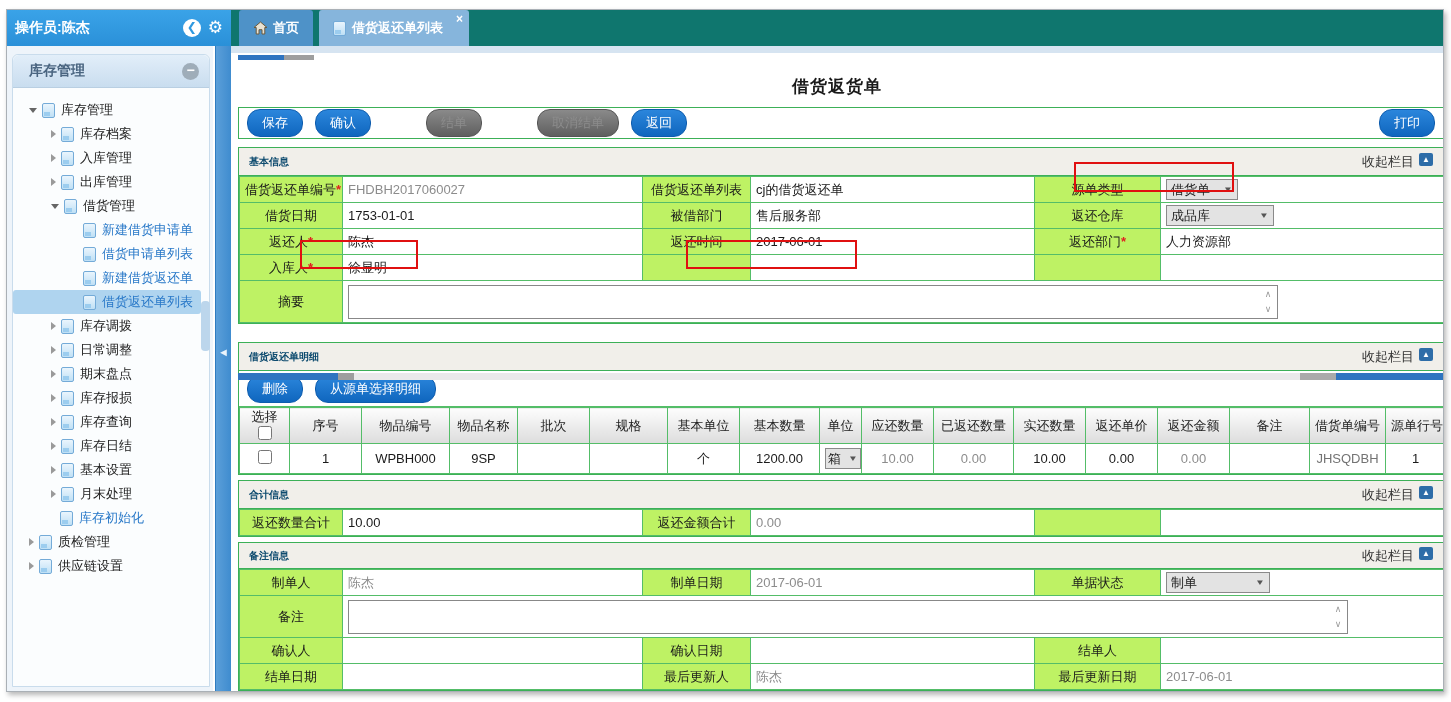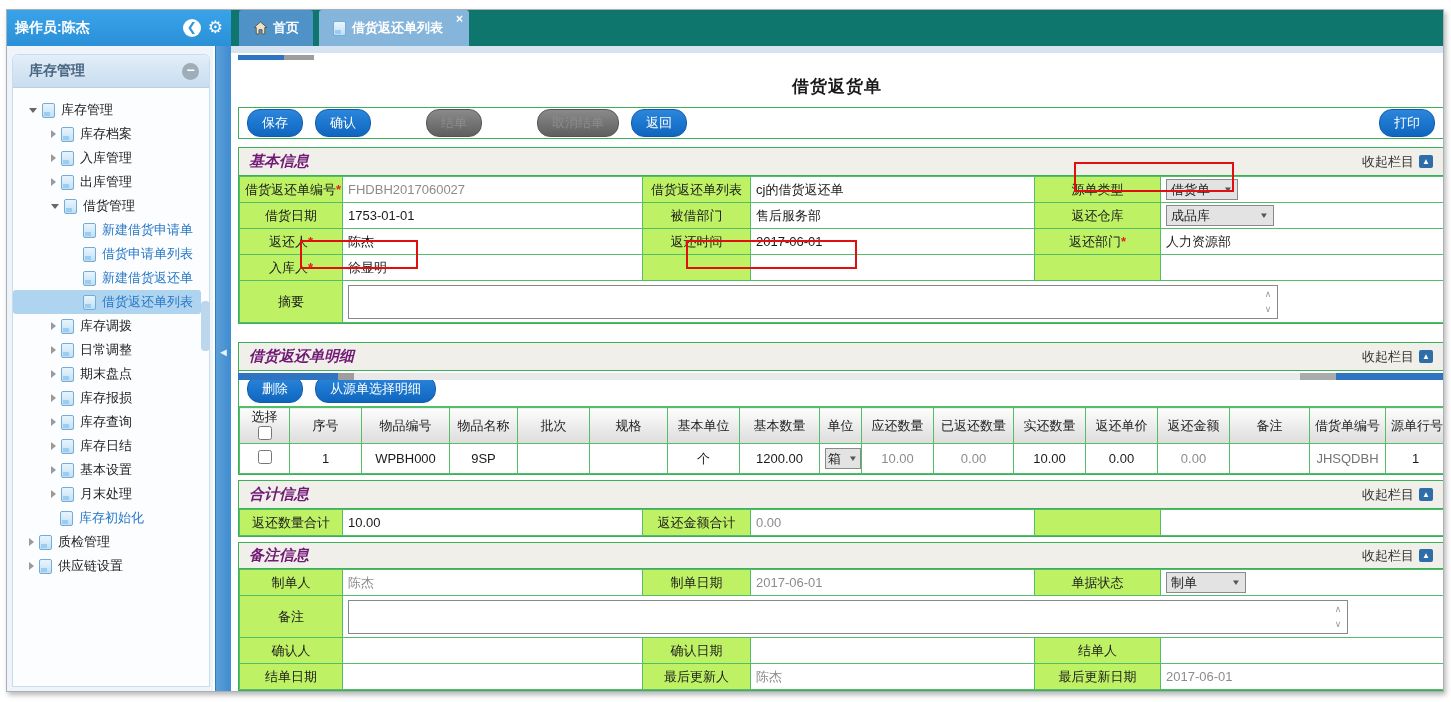--- a/index.html
+++ b/index.html
@@ -51,22 +51,22 @@
   .pgtitle { text-align:center; font-size:17px; font-weight:bold; margin-top:22px; letter-spacing:1px; }
 
   .gbox { border:1px solid #3cb057; margin:0 8px 0 7px; width:1206px; }
   .toolbar { margin-top:9px; height:32px; display:flex; align-items:center; padding:0 8px; }
   .btn { border-radius:13px; color:#fff; font-size:13px; padding:4px 14px; margin-right:12px; cursor:pointer; border:1px solid #0d5cae; background:linear-gradient(#2b86dc,#0f66be); white-space:nowrap; }
   .btn.gray { background:linear-gradient(#8a8a8a,#5f5f5f); border-color:#555; }
   .btn.right { margin:0 0 0 auto; }
 
   .sect { margin-top:8px; }
   .sect-h { background:#f1efea; border-bottom:1px solid #3cb057; height:28px; display:flex; align-items:center; padding:0 10px; }
-  .sect-h .st { color:#701a75; font-weight:bold; font-size:15px; flex:1;font-style:italic; }
-  .fold { display:flex; align-items:center; cursor:pointer; color:#333; }
+  .sect-h .st { color:#0c4a6e; font-weight:bold; font-size:10px; flex:1; }
+  .fold { display:flex; align-items:flex-start; cursor:pointer; color:#333; }
   .fold .fico { width:14px; height:13px; background:#2e6da8; border-radius:2px; margin-left:5px; color:#fff; font-size:8px; line-height:13px; text-align:center; }
 
   table { border-collapse:collapse; table-layout:fixed; width:100%; }
   td, th { border:1px solid #54bd68; font-size:13px; padding:0 5px; overflow:hidden; white-space:nowrap; }
   td.lab { background:#bef264; text-align:center; height:26px; }
   td.val { background:#fff; text-align:left; }
   .req { color:#e02020; font-weight:bold; }
   .gray { color:#8c8c8c;margin-left:43px; }
   .olive { color:#737373; }
 
@@ -439,21 +439,21 @@
             <col style="width:126px">
             <col style="width:285px">
           </colgroup>
         <tbody>
             <tr>
           <td class="lab">制单人</td>
           <td class="val gray">陈杰</td>
           <td class="lab">制单日期</td>
           <td class="val gray">2017-06-01</td>
           <td class="lab">单据状态</td>
-          <td class="val"><span class="selbox" style="width:80px">
+          <td class="val"><span class="selbox" style="width:104px">
                   <span>制单</span>
                   <span class="ch">▼</span>
                 </span></td>
         </tr>
         <tr>
           <td class="lab" style="height:42px">备注</td>
           <td class="val" colspan="5">
             <div class="ta" style="width:1000px;margin:3px 0">
                   <div class="sar">∧<br>∨</div>
                 </div>

